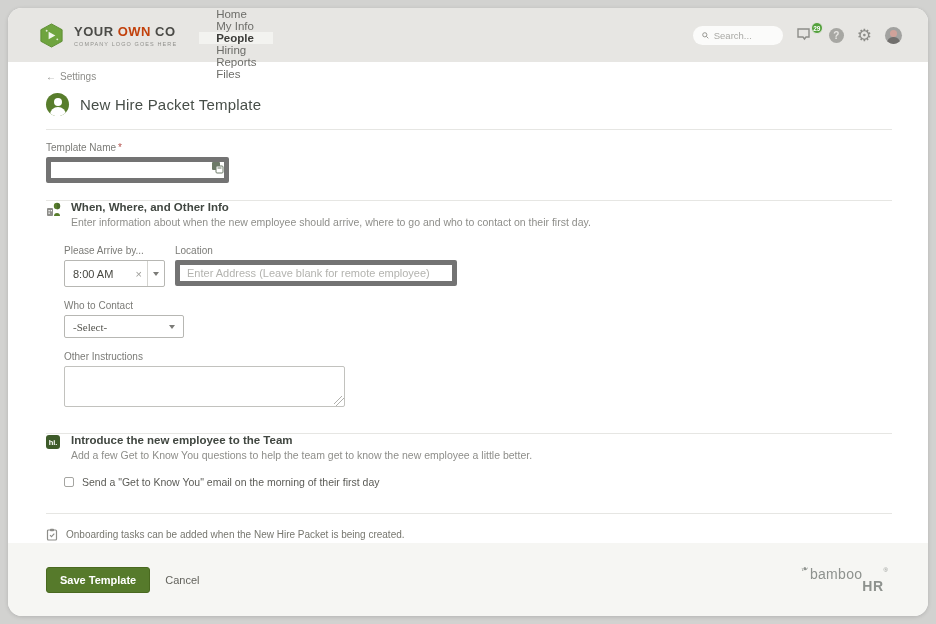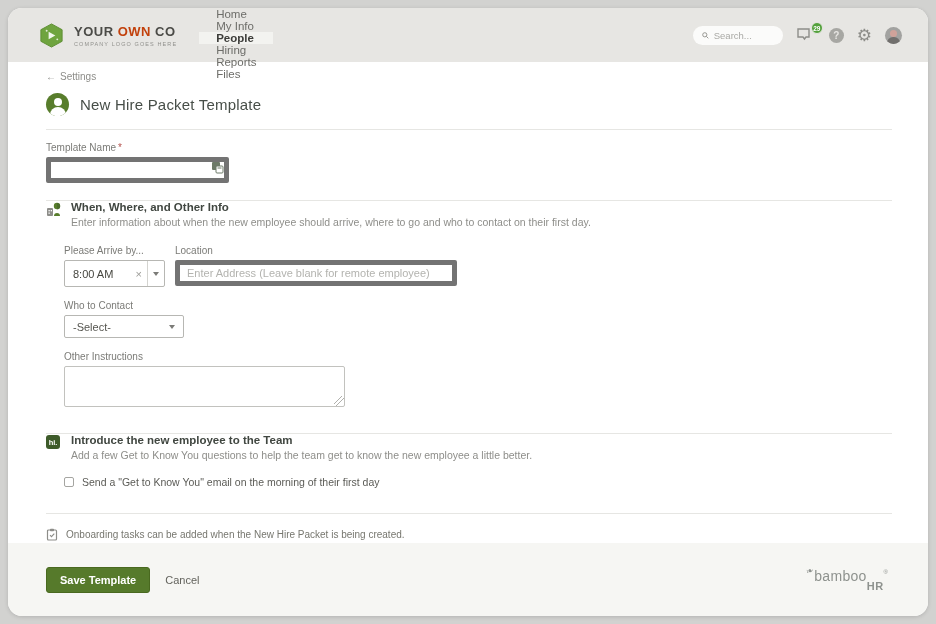--- a/index.html
+++ b/index.html
@@ -103,21 +103,21 @@
   .combo .clear { font-size: 11px; color: #9b9b97; padding: 0 5px; cursor: pointer; }
   .combo .arrow-box { width: 17px; align-self: stretch; border-left: 1px solid #d4d4d0; display: flex; align-items: center; justify-content: center; }
   .caret { width: 0; height: 0; border-left: 3.5px solid transparent; border-right: 3.5px solid transparent; border-top: 4.5px solid #7b7b77; }
   .loc-wrap { width: 282px; }
   .loc-wrap .text-input { margin-top: 4px; }
   .select-box {
     margin-top: 4px; width: 120px; height: 23px; border: 1px solid #b7b7b3;
     border-radius: 2px; background: #fff; display: flex; align-items: center;
     justify-content: space-between; padding: 0 8px; cursor: pointer;
   }
-  .select-box .val { font-size: 11px; color: #55554f; }
+  .select-box .val { font-size: 11px; color: #55554f; font-family: Liberation Serif, serif; }
   .block { margin-top: 13px; }
   textarea.other {
     margin-top: 4px; width: 281px; height: 41px; border: 1px solid #c2c2be;
     border-radius: 2px; resize: none; outline: none; font-family: "Liberation Sans", sans-serif;
     font-size: 11px; color: #46463f; padding: 4px 6px;
     background:
       linear-gradient(135deg, transparent 0 5px, #b0b0ac 5px 6px, transparent 6px 8px, #b0b0ac 8px 9px, transparent 9px) bottom right / 10px 10px no-repeat #fff;
   }
   .checkbox-row { margin-left: 18px; margin-top: 15px; display: flex; align-items: center; gap: 8px; cursor: pointer; width: fit-content; }
   .checkbox { width: 10px; height: 10px; border: 1px solid #a5a5a1; border-radius: 2px; background: #fff; }
@@ -132,21 +132,21 @@
   }
   .save-btn {
     background: #567a2b; border: 1px solid #49691f; color: #fff;
     font-size: 11px; font-weight: bold; padding: 6px 13px; border-radius: 3px;
     cursor: pointer; font-family: "Liberation Sans", sans-serif;
   }
   .cancel-link { margin-left: 15px; font-size: 11px; color: #63635d; cursor: pointer; }
   .brand { margin-left: auto; display: flex; align-items: flex-start; color: #8e928e; }
   .brand .leaf { font-size: 9px; margin-top: -2px; margin-right: 1px; transform: rotate(-20deg); }
   .brand .bamboo { font-size: 14px; letter-spacing: .3px; }
-  .brand .hr { font-size: 11px; font-weight: bold; margin-top: 12px; letter-spacing: .5px; }
+  .brand .hr { font-size: 14px; font-weight: bold; margin-top: 12px; letter-spacing: .5px; }
   .brand .reg { font-size: 6px; margin-top: 1px; }
 </style>
 </head>
 <body>
 
 <div class="window">
 
   <div class="topbar">
     <div class="logo-wrap">
       <svg class="logo-hex" viewBox="0 0 28 28">

